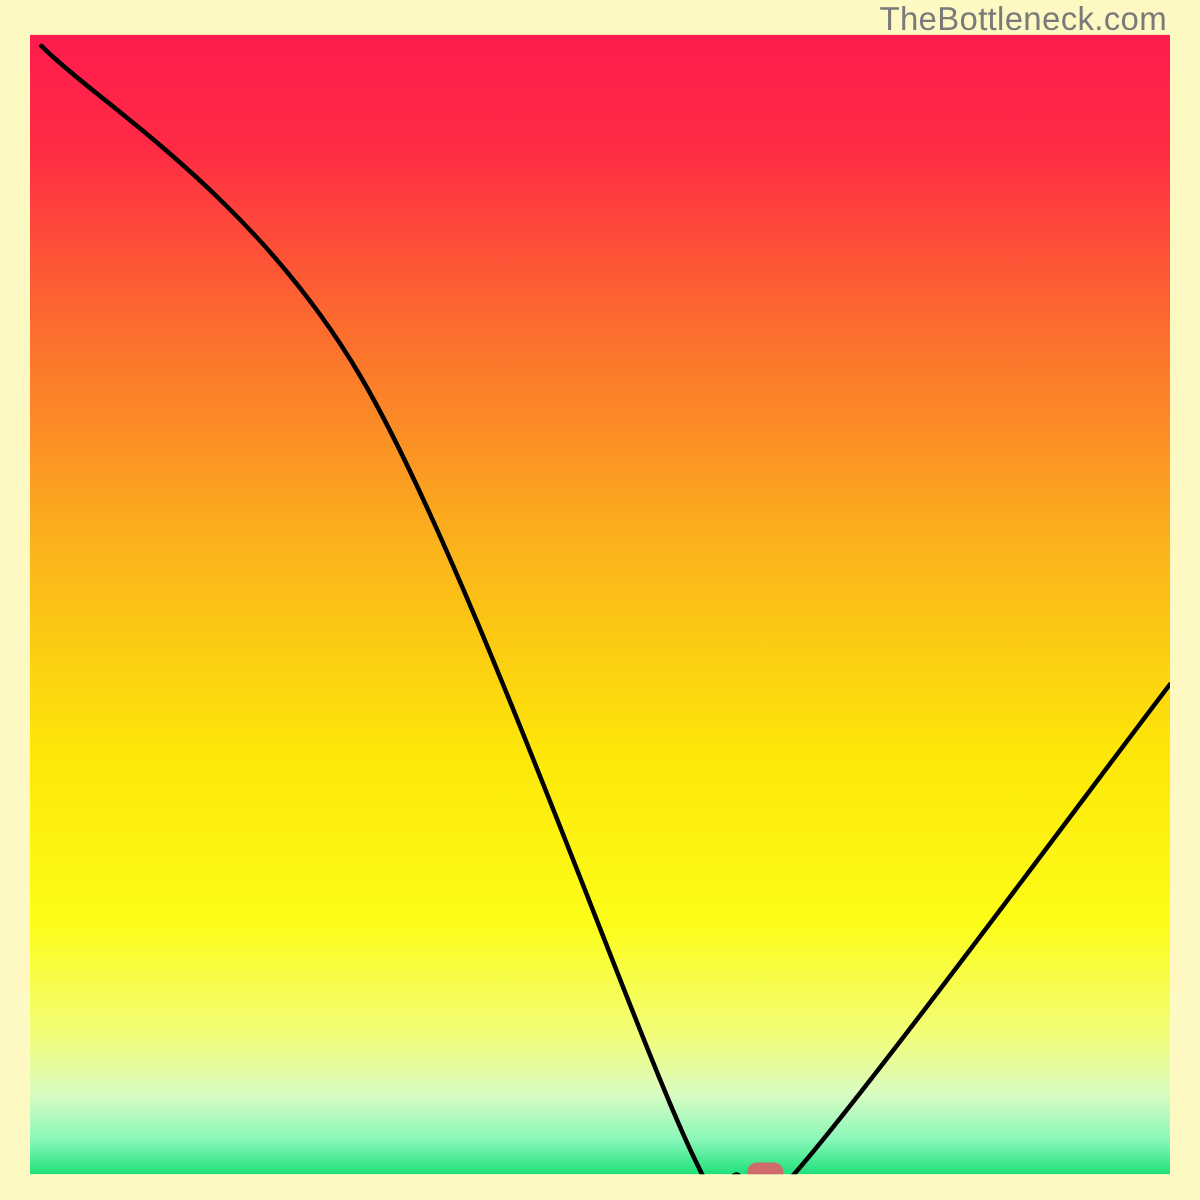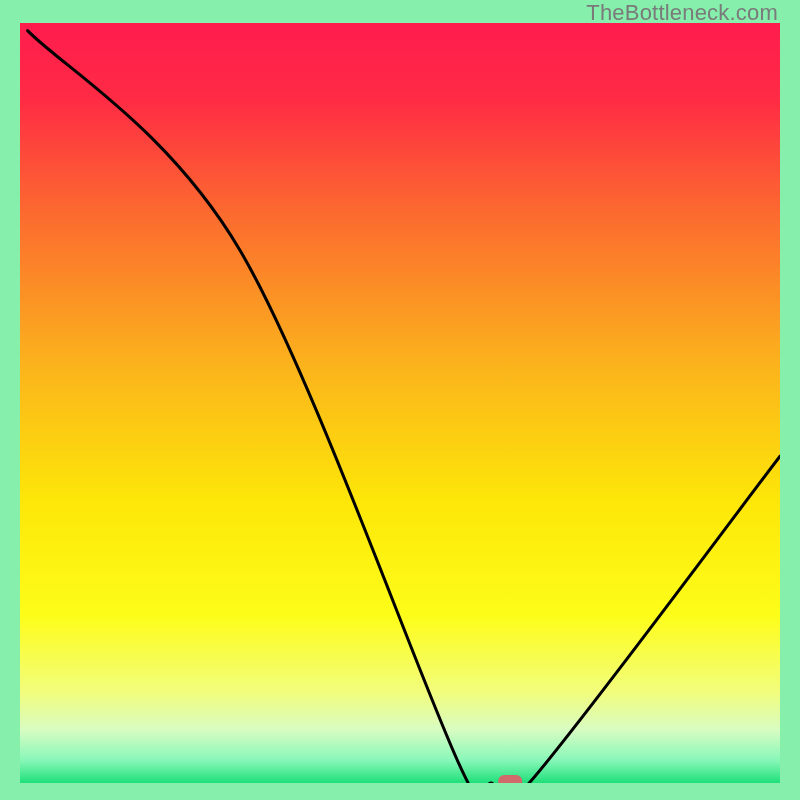--- a/index.html
+++ b/index.html
@@ -7,21 +7,21 @@
     padding: 0;
     width: 800px;
     height: 800px;
     background: #000;
     overflow: hidden;
   }
   .frame {
     position: relative;
     width: 800px;
     height: 800px;
-    background: #86efac;
+    background: #fef9c3;
   }
   .plot {
     position: absolute;
     left: 20px;
     top: 23px;
     width: 760px;
     height: 760px;
     overflow: hidden;
   }
   .watermark {

